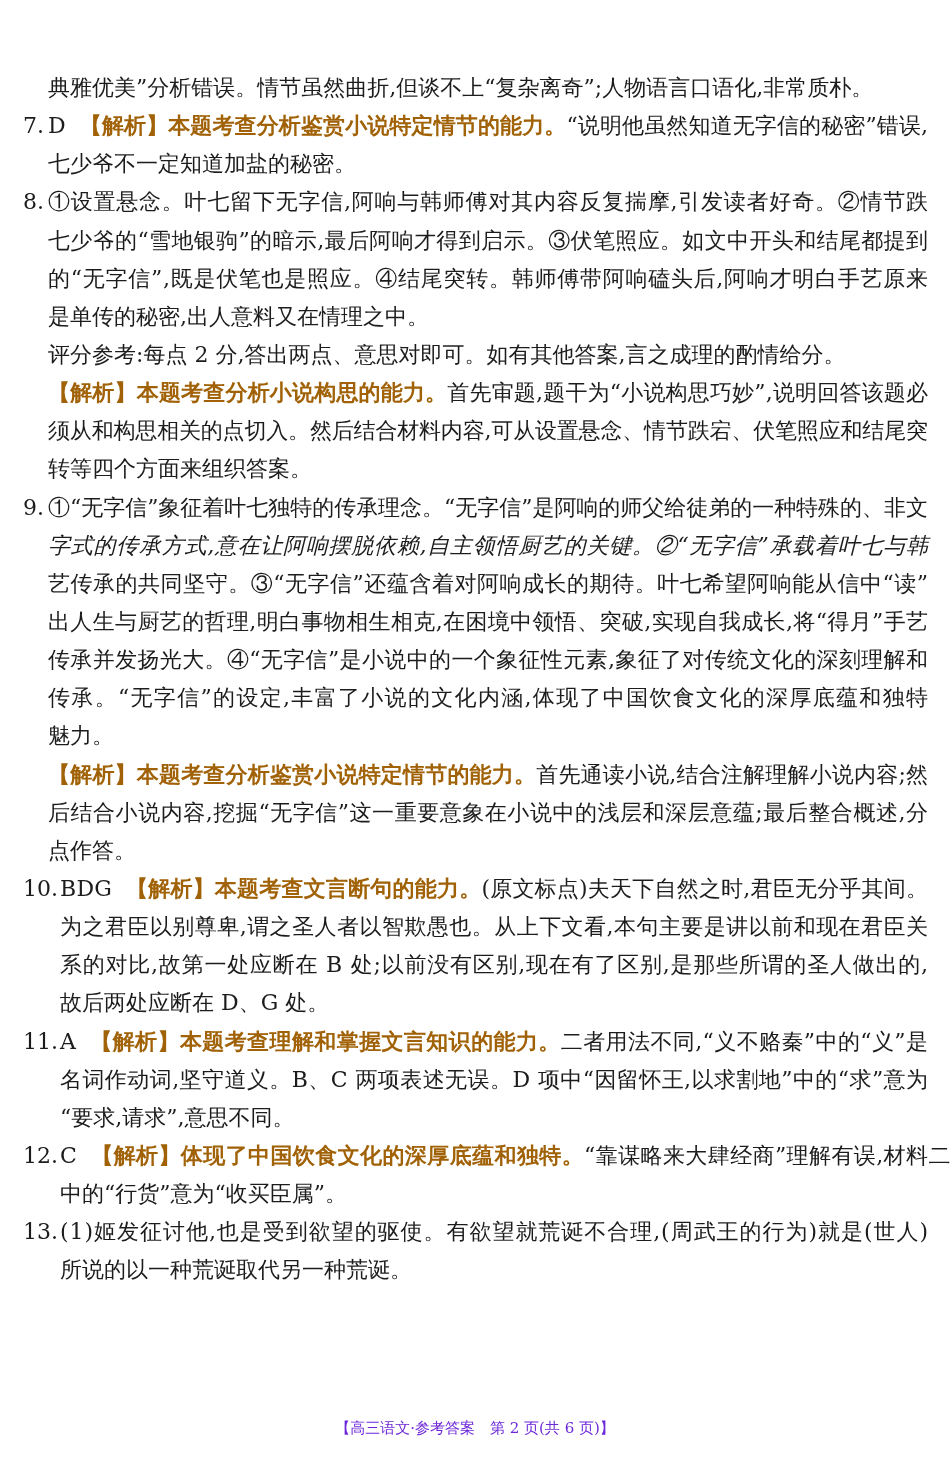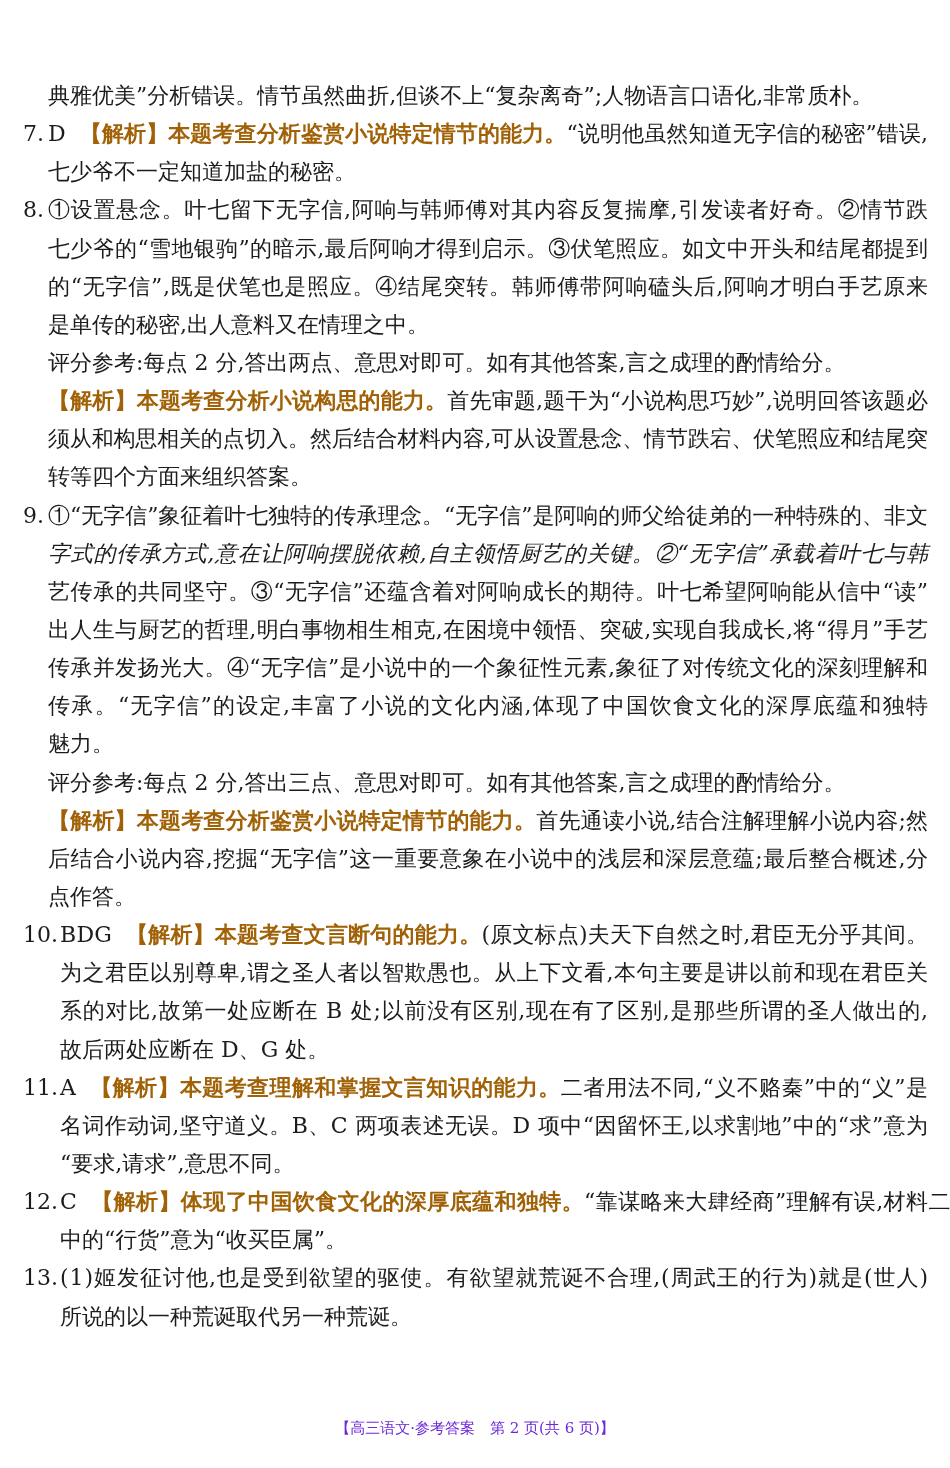--- a/index.html
+++ b/index.html
@@ -8,21 +8,21 @@
       width: 950px;
       height: 1468px;
       overflow: hidden;
       background: #ffffff;
       color: #1c1c1c;
       font-family: "DejaVu Serif", "Liberation Serif", serif;
       font-size: 22px;
     }
     .doc {
       position: absolute;
-      top: 77px;
+      top: 69px;
       left: 0;
       width: 950px;
     }
     .item {
       position: relative;
       padding-left: 48px;
       width: 880px;
     }
     .item.wide {
       padding-left: 60px;
@@ -92,21 +92,20 @@
       </div>
       <div class="item">
         <span class="qnum">9.</span>
         <div class="line justify"><span class="line-inner" style="letter-spacing: -0.0243902px;"><span class="seg-text">①“无字信”象征着叶七独特的传承理念。“无字信”是阿响的师父给徒弟的一种特殊的、非文</span></span></div>
         <div class="line justify"><span class="line-inner" style="letter-spacing: 0.737891px; font-style: italic;"><span class="seg-text">字式的传承方式,意在让阿响摆脱依赖,自主领悟厨艺的关键。②“无字信”承载着叶七与韩</span></span></div>
         <div class="line justify"><span class="line-inner" style="letter-spacing: 0.525px;"><span class="seg-text">艺传承的共同坚守。③“无字信”还蕴含着对阿响成长的期待。叶七希望阿响能从信中“读”</span></span></div>
         <div class="line justify"><span class="line-inner" style="letter-spacing: 0.369792px;"><span class="seg-text">出人生与厨艺的哲理,明白事物相生相克,在困境中领悟、突破,实现自我成长,将“得月”手艺</span></span></div>
         <div class="line justify"><span class="line-inner" style="letter-spacing: 0.3625px;"><span class="seg-text">传承并发扬光大。④“无字信”是小说中的一个象征性元素,象征了对传统文化的深刻理解和</span></span></div>
         <div class="line justify"><span class="line-inner" style="letter-spacing: 1.32091px;"><span class="seg-text">传承。“无字信”的设定,丰富了小说的文化内涵,体现了中国饮食文化的深厚底蕴和独特</span></span></div>
         <div class="line"><span class="line-inner"><span class="seg-text">魅力。</span></span></div>
-        <div class="line"><span class="line-inner"><span class="seg-text">评分参考:每点 2 分,答出三点、意思对即可。如有其他答案,言之成理的酌情给分。</span></span></div>
         <div class="line justify"><span class="line-inner" style="letter-spacing: 0.189844px;"><span class="seg-analysis">【解析】本题考查分析鉴赏小说特定情节的能力。</span><span class="seg-text">首先通读小说,结合注解理解小说内容;然</span></span></div>
         <div class="line justify"><span class="line-inner" style="letter-spacing: 0.538872px;"><span class="seg-text">后结合小说内容,挖掘“无字信”这一重要意象在小说中的浅层和深层意蕴;最后整合概述,分</span></span></div>
         <div class="line"><span class="line-inner"><span class="seg-text">点作答。</span></span></div>
       </div>
       <div class="item wide">
         <span class="qnum">10.</span>
         <div class="line justify"><span class="line-inner" style="letter-spacing: 0.210938px;"><span class="seg-answer">BDG</span><span class="seg-analysis">【解析】本题考查文言断句的能力。</span><span class="seg-text">(原文标点)夫天下自然之时,君臣无分乎其间。</span></span></div>
         <div class="line justify"><span class="line-inner" style="letter-spacing: 0.461538px;"><span class="seg-text">为之君臣以别尊卑,谓之圣人者以智欺愚也。从上下文看,本句主要是讲以前和现在君臣关</span></span></div>
         <div class="line justify"><span class="line-inner" style="letter-spacing: 0.772693px;"><span class="seg-text">系的对比,故第一处应断在 B 处;以前没有区别,现在有了区别,是那些所谓的圣人做出的,</span></span></div>
         <div class="line"><span class="line-inner"><span class="seg-text">故后两处应断在 D、G 处。</span></span></div>

